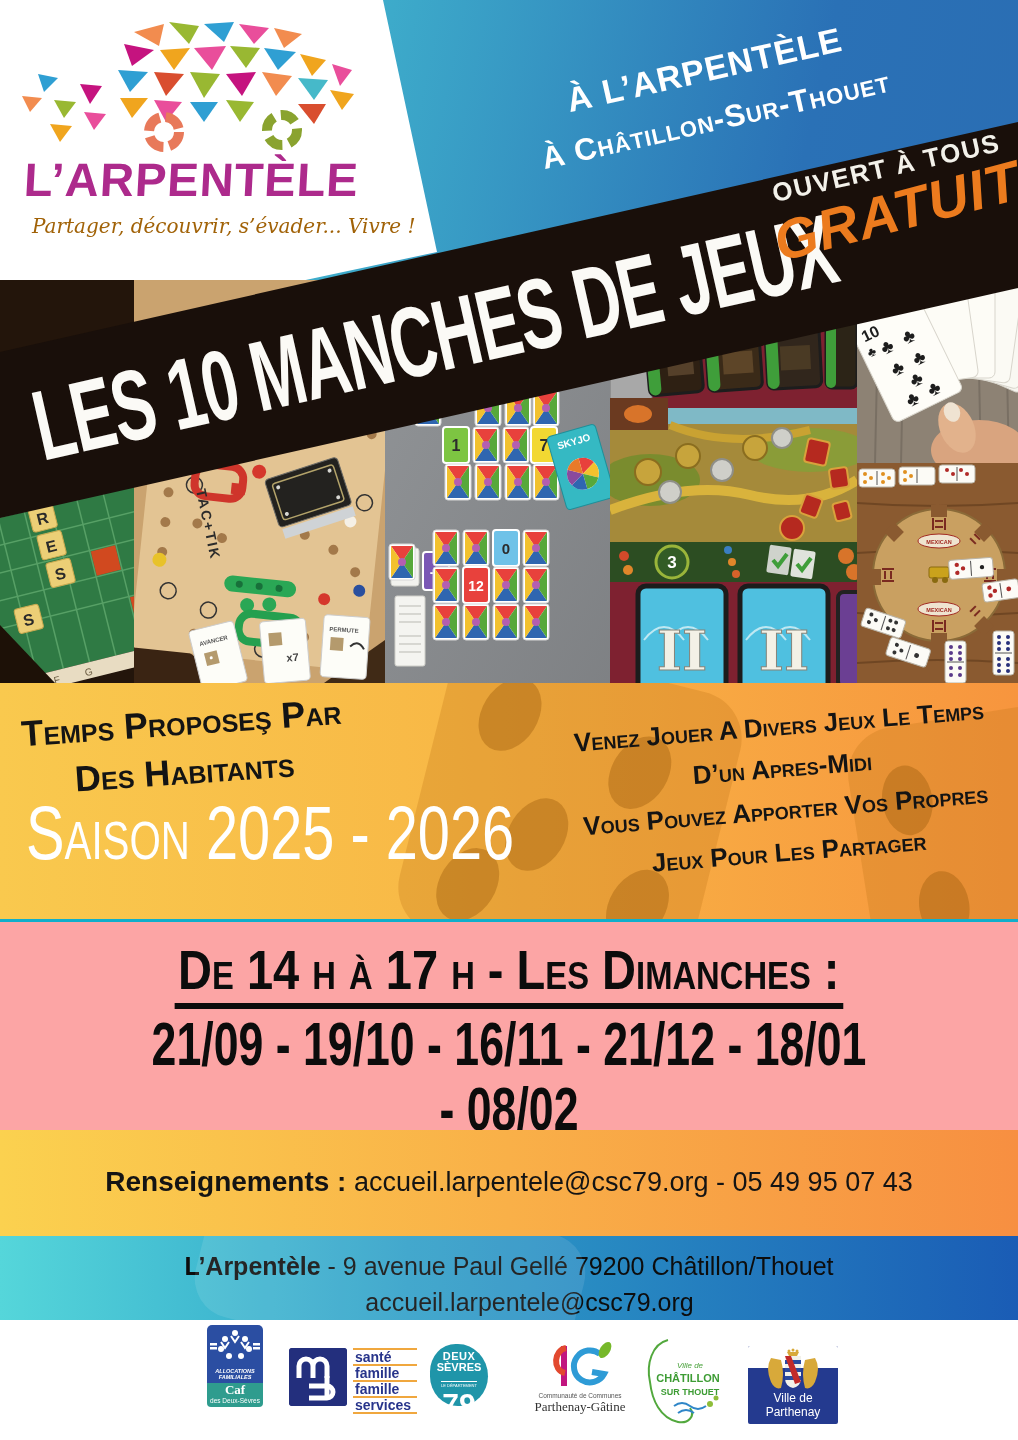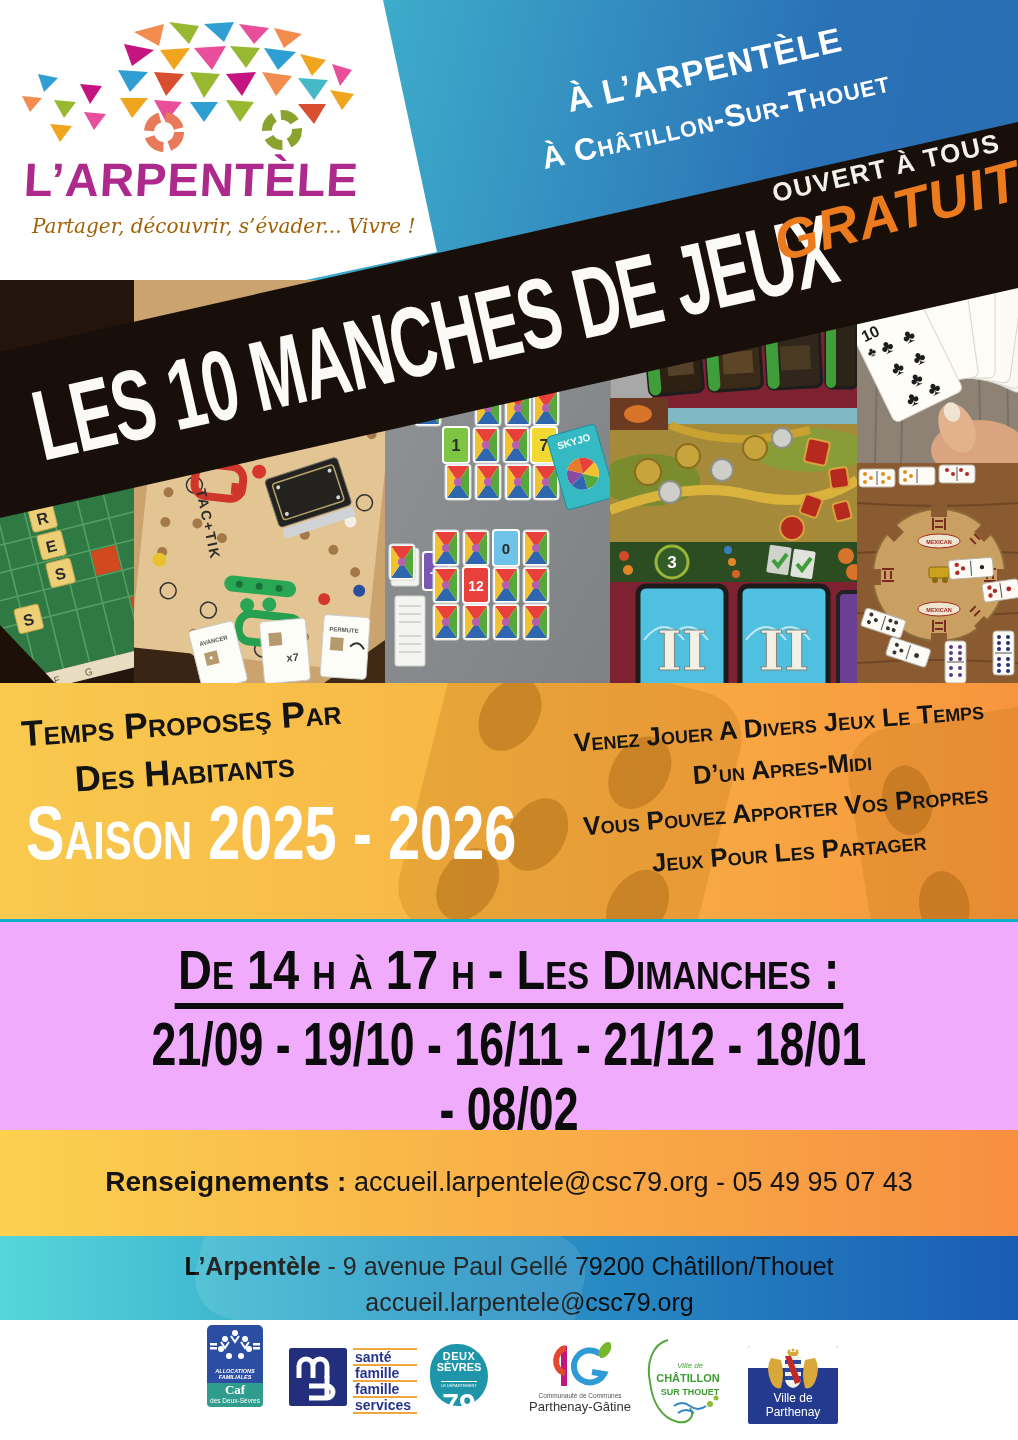--- a/index.html
+++ b/index.html
@@ -43,28 +43,28 @@
   #ph5{left:857px;top:280px;width:161px;height:183px;}
   #ph6{left:857px;top:463px;width:161px;height:220px;}
 
   
   .sec-intro{position:absolute;left:0;top:683px;width:1018px;height:236px;overflow:hidden;
              background:linear-gradient(90deg,#f9c94e 0%,#f8b846 45%,#f7953e 100%);}
   .die{position:absolute;border-radius:48px;background:rgba(196,120,26,.30);}
   .pip{position:absolute;border-radius:50%;background:rgba(160,95,15,.42);}
   .intro-left{position:absolute;left:8px;top:16px;width:350px;transform:rotate(-4deg);
               text-align:center;font-weight:700;color:#141414;font-size:36px;line-height:1.35;}
-  .season{position:absolute;left:26px;top:112px;color:#fff;font-weight:700;}
+  .season{position:absolute;left:26px;top:112px;color:#fff;font-weight:400;}
   .season span{display:inline-block;font-size:76px;line-height:1;transform:scaleX(0.76);
                transform-origin:left center;white-space:nowrap;}
   .intro-right{position:absolute;left:556px;top:22px;width:456px;transform:rotate(-4.6deg);
                text-align:center;font-weight:700;color:#141414;font-size:26px;line-height:1.62;}
 
   
-  .sec-sched{position:absolute;left:0;top:919px;width:1018px;height:211px;background:#f0abfc;
+  .sec-sched{position:absolute;left:0;top:919px;width:1018px;height:211px;background:#fca5a5;
              text-align:center;overflow:hidden;border-top:3px solid #10aecb;color:#0c0c0c;}
   .sched-h{margin-top:17px;}
   .sched-h span{display:inline-block;font-size:56px;font-weight:700;line-height:1.1;
                 transform:scaleX(0.84);border-bottom:6px solid #0c0c0c;padding:0 4px 2px;}
   .dates{margin-top:2px;}
   .dates span{display:inline-block;font-size:62px;font-weight:700;line-height:1.05;transform:scaleX(0.72);}
 
   
   .sec-contact{position:absolute;left:0;top:1130px;width:1018px;height:106px;
                background:linear-gradient(90deg,#fbd14f,#f78f41);overflow:hidden;}
@@ -98,21 +98,21 @@
   .msa-list li:last-child{border-bottom:2px solid #f0a73e;}
   .dept{left:430px;top:24px;width:58px;height:80px;}
   .dept-blob{width:58px;height:62px;background:#1f95a9;border-radius:46% 54% 50% 50%;position:relative;
              text-align:center;color:#fff;}
   .dept-l1{font-size:11px;font-weight:700;letter-spacing:.5px;padding-top:7px;line-height:11px;}
   .dept-l2{font-size:11px;font-weight:700;line-height:11px;}
   .dept-l3{font-size:4px;border-top:1px solid #fff;display:inline-block;padding-top:1px;line-height:5px;}
   .dept-num{font-size:30px;font-weight:700;line-height:26px;margin-top:0;}
   .pg{left:525px;top:20px;width:110px;height:86px;text-align:center;}
   .pg-l1{font-size:6.5px;color:#555;margin-top:2px;}
-  .pg-l2{font-size:13px;color:#333;font-family:Liberation Sans, sans-serif;}
+  .pg-l2{font-size:13px;color:#333;font-family:Liberation Serif, serif;}
   .chat{left:638px;top:14px;width:88px;height:94px;}
   .parth{left:748px;top:26px;width:90px;height:78px;background:#243a8f;border-radius:2px;position:relative;overflow:hidden;}
   .parth-white{position:absolute;left:0;top:0;width:90px;height:22px;background:#fff;}
   .parth-label{position:absolute;left:0;bottom:5px;width:100%;text-align:center;color:#fff;font-size:12px;}
   .plogo{position:absolute;}
 </style>
 </head>
 <body>
 
 <div class="poster">

